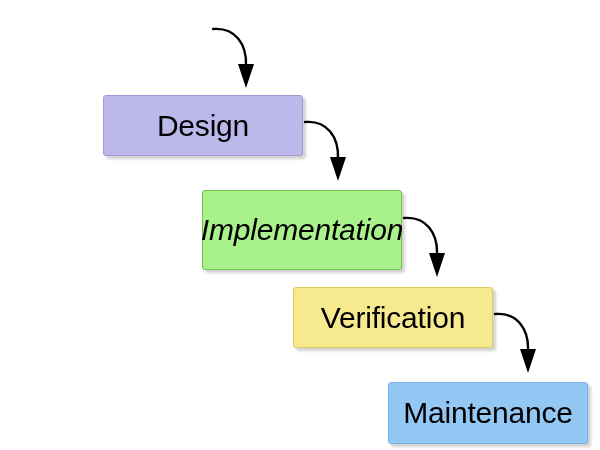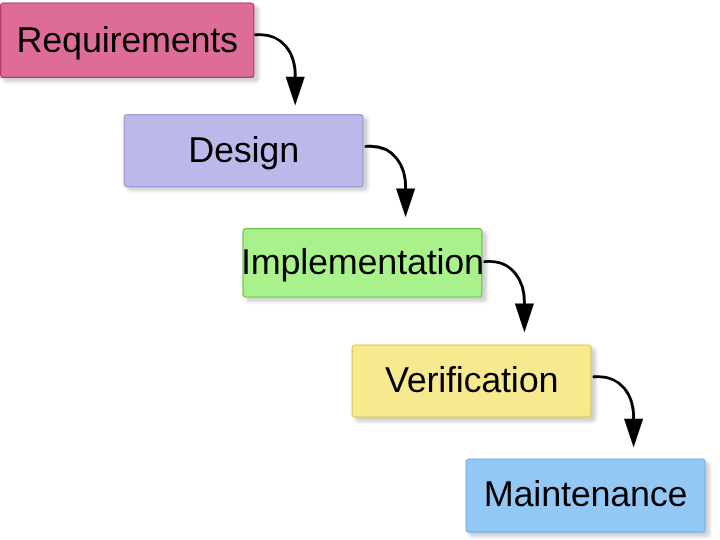--- a/index.html
+++ b/index.html
@@ -64,29 +64,26 @@
       <g>
         <path d="M 404 218 C 426 216 438 233 437 255" fill="none" stroke="#000000" stroke-width="2.4" stroke-linecap="round"></path>
         <path d="M 437 277 L 429 253 L 445 253 Z" fill="#000000"></path>
       </g>
       <g>
         <path d="M 495 314 C 517 312 529 329 528 351" fill="none" stroke="#000000" stroke-width="2.4" stroke-linecap="round"></path>
         <path d="M 528 373 L 520 349 L 536 349 Z" fill="#000000"></path>
       </g>
     </svg>
 
-  <div class="phase-box" style="left: 0px; top: 2px; width: 212px; height: 63px; background: rgb(221, 108, 150); border-color: rgb(179, 59, 107);">
-    <span class="phase-label" style="color: rgb(0, 0, 0);">Requirements</span>
-  </div>
 
   <div class="phase-box" style="left: 103px; top: 95px; width: 200px; height: 61px; background: rgb(188, 185, 234); border-color: rgb(157, 154, 214);">
     <span class="phase-label" style="color: #000000;">Design</span>
   </div>
 
-  <div class="phase-box" style="left: 202px; top: 190px; width: 200px; height: 58px; background: rgb(169, 241, 139); border-color: rgb(111, 195, 79);">
+  <div class="phase-box" style="left: 202px; top: 190px; width: 200px; height: 80px; background: rgb(169, 241, 139); border-color: rgb(111, 195, 79); font-style: italic;">
     <span class="phase-label" style="color: rgb(0, 0, 0);">Implementation</span>
   </div>
 
   <div class="phase-box" style="left: 388px; top: 382px; width: 200px; height: 62px; background: rgb(147, 199, 244); border-color: rgb(120, 178, 229);">
     <span class="phase-label" style="color: rgb(0, 0, 0);">Maintenance</span>
   </div>
 
   <div class="phase-box" style="left: 293px; top: 287px; width: 200px; height: 61px; background: rgb(247, 233, 141); border-color: rgb(221, 203, 94);">
     <span class="phase-label" style="color: rgb(0, 0, 0);">Verification</span>
   </div>

